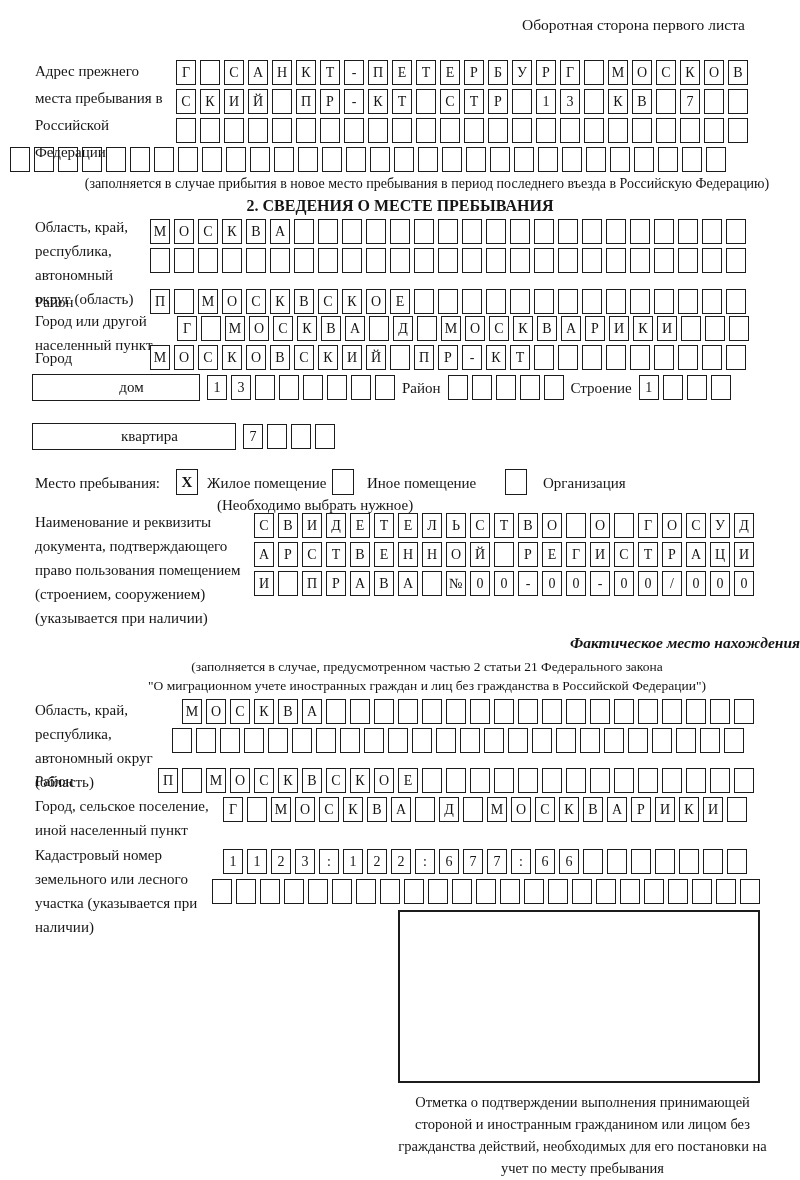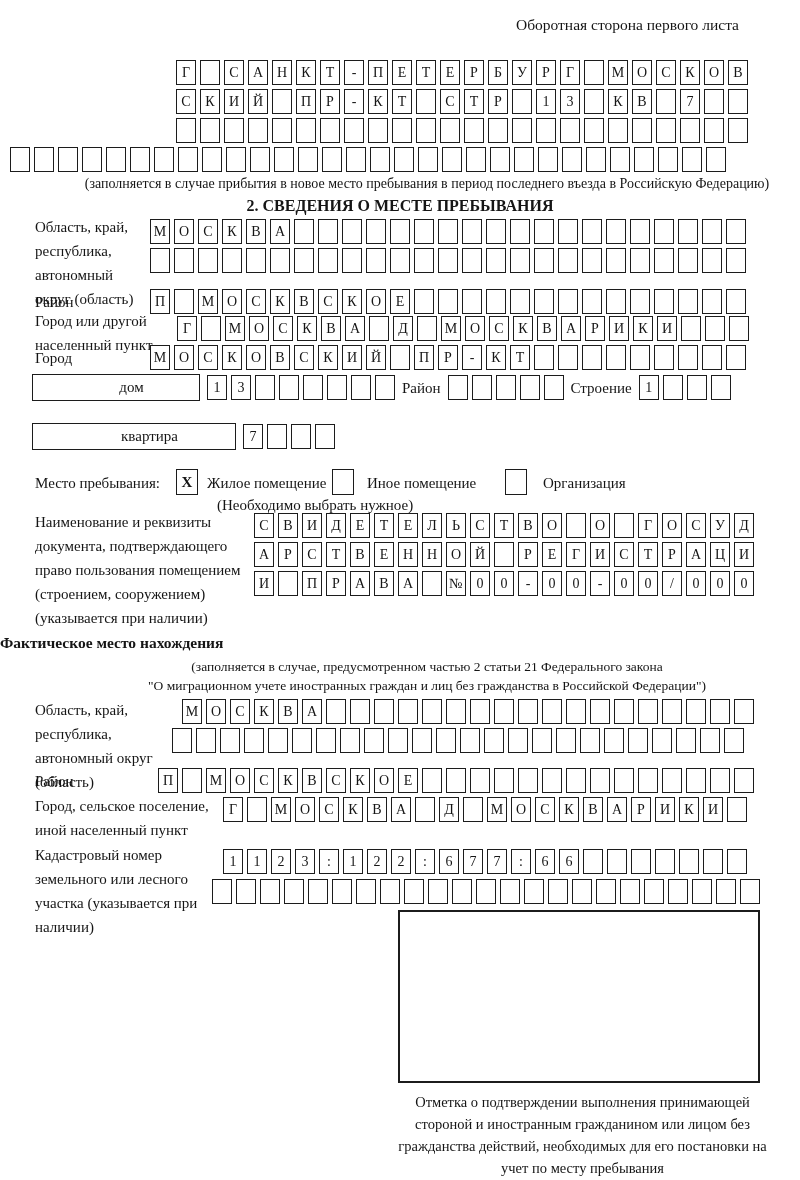--- a/index.html
+++ b/index.html
@@ -15,43 +15,44 @@
   .cell {
     flex:0 0 20px; width:20px; height:25px;
     border:1.6px solid #1c1c1c;
     display:flex; align-items:center; justify-content:center;
     font-size:14px; line-height:1;
   }
   .lbl  { font-size:15px; line-height:24px; }
   .note { font-size:14px; }
   .small-note { font-size:13.5px; }
   .title { font-weight:bold; font-size:16px; text-align:center; width:100%; }
-  .subtitle { font-weight:bold; font-size:15.5px; text-align:left; width:100%; }
+  .subtitle { font-weight:bold; font-size:15.5px; text-align:right; width:100%;font-style:italic; }
   .labelbox {
     height:27px; border:1.6px solid #1c1c1c;
     display:flex; align-items:center; justify-content:center;
     font-size:15px; flex:0 0 auto;padding-left:31px;
   }
   .checkbox {
     width:22px; height:26px; border:1.6px solid #1c1c1c;
     display:flex; align-items:center; justify-content:center;
     font-size:15px; font-weight:bold;
   }
   .hflex { display:flex; align-items:center; gap:7px; }
   .stamp-box { border:2px solid #1c1c1c; background:#fff; }
   .stamp-caption { text-align:center; font-size:14.5px; line-height:22px; }
   .center { text-align:center; width:800px; left:0;margin-left:27px; }
 </style>
 </head>
 <body>
 
 <div class="page">
 
-  <div class="abs" style="top:16px; right:61px; font-size:15.5px">Оборотная сторона первого листа</div>
-
+  <div class="abs" style="top:16px; right:55px; font-size:15.5px">Оборотная сторона первого листа</div>
+
+  <div class="abs lbl" style="left:35px; top:58px; width:142px; line-height:27px">Адрес прежнего места пребывания в Российской Федерации</div>
   <div class="abs boxes" style="left:176px; top:60px">
       <div class="cell">Г</div>
       <div class="cell"></div>
       <div class="cell">С</div>
       <div class="cell">А</div>
       <div class="cell">Н</div>
       <div class="cell">К</div>
       <div class="cell">Т</div>
       <div class="cell">-</div>
       <div class="cell">П</div>

